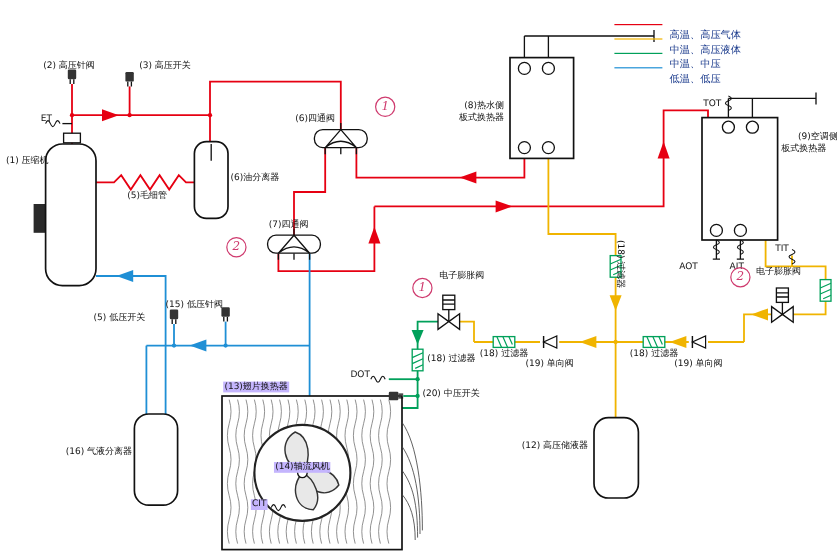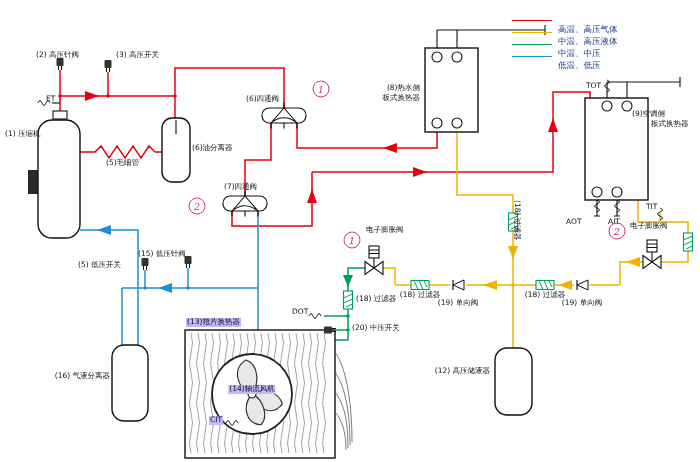--- a/index.html
+++ b/index.html
@@ -288,38 +288,38 @@
   <div>
       <div class="lbl" style="left: 36px; top: 51px;">(2) 高压针阀</div>
       <div class="lbl" style="left: 116px; top: 51px;">(3) 高压开关</div>
       <div class="lbl" style="left: 5px; top: 130px;">(1) 压缩机</div>
       <div class="lbl" style="left: 192px; top: 144px;">(6)油分离器</div>
       <div class="lbl" style="left: 106px; top: 159px;">(5)毛细管</div>
       <div class="lbl" style="left: 246px; top: 95px;">(6)四通阀</div>
       <div class="lbl" style="left: 224px; top: 183px;">(7)四通阀</div>
       <div class="lbl ar" style="left: 420px; top: 84px;">(8)热水侧</div>
       <div class="lbl ar" style="left: 420px; top: 94px;">板式换热器</div>
-      <div class="lbl" style="left: 632px; top: 110px;">(9)空调侧</div>
+      <div class="lbl" style="left: 665px; top: 110px;">(9)空调侧</div>
       <div class="lbl" style="left: 651px; top: 120px;">板式换热器</div>
       <div class="lbl ar" style="left: 490px; top: 367px;">(12) 高压储液器</div>
       <div class="lbl bg" style="left: 186px; top: 318px;">(13)翅片换热器</div>
       <div class="lbl ac bg" style="left: 252px; top: 385px;">(14)轴流风机</div>
       <div class="lbl" style="left: 138px; top: 250px; text-align: center;">(15) 低压针阀</div>
       <div class="lbl ar" style="left: 110px; top: 372px;">(16) 气液分离器</div>
       <div class="lbl" style="left: 78px; top: 261px;">(5) 低压开关</div>
       <div class="lbl ac" style="left: 420px; top: 291px;">(18) 过滤器</div>
       <div class="lbl ac" style="left: 458px; top: 299px;">(19) 单向阀</div>
       <div class="lbl ac" style="left: 545px; top: 291px;">(18) 过滤器</div>
       <div class="lbl ac" style="left: 582px; top: 299px;">(19) 单向阀</div>
       <div class="lbl" style="left: 356px; top: 295px;">(18) 过滤器</div>
       <div class="lbl" style="left: 352px; top: 324px;">(20) 中压开关</div>
       <div class="lbl" style="left: 366px; top: 226px;">电子膨胀阀</div>
       <div class="lbl" style="left: 630px; top: 222px;">电子膨胀阀</div>
       <div class="lbl rot" style="left: 521px; top: 200px;">(18) 过滤器</div>
-      <div class="lbl" style="left: 46px; top: 95px;">ET</div>
+      <div class="lbl" style="left: 34px; top: 95px;">ET</div>
       <div class="lbl" style="left: 292px; top: 308px;">DOT</div>
       <div class="lbl bg" style="left: 209px; top: 416px; text-align: right;">CIT</div>
       <div class="lbl" style="left: 586px; top: 70px; margin-top: 12px;">TOT</div>
       <div class="lbl" style="left: 566px; top: 218px;">AOT</div>
       <div class="lbl" style="left: 608px; top: 218px;">AIT</div>
       <div class="lbl" style="left: 646px; top: 203px;">TIT</div>
       <div class="marker" style="left: 321px; top: 89px;">1</div>
       <div class="marker" style="left: 197px; top: 206px;">2</div>
       <div class="marker" style="left: 352px; top: 240px;">1</div>
       <div class="marker" style="left: 617px; top: 231px;">2</div>

